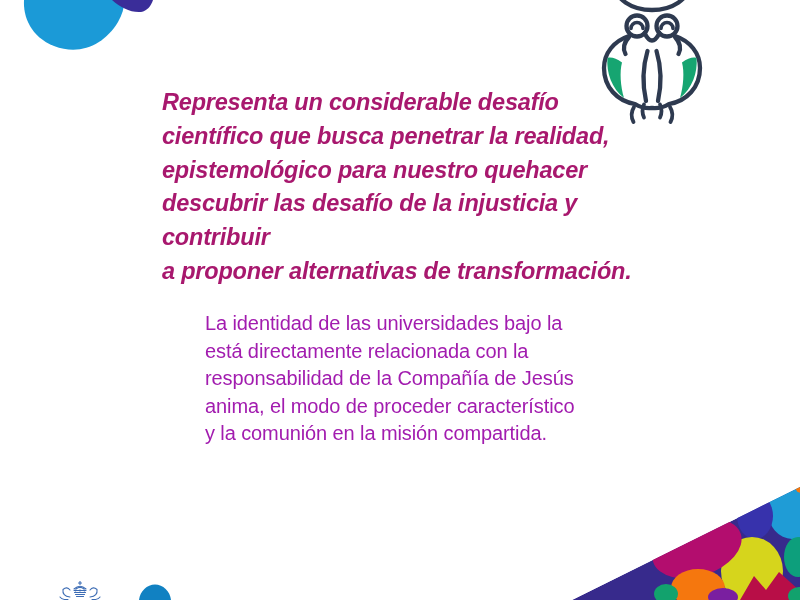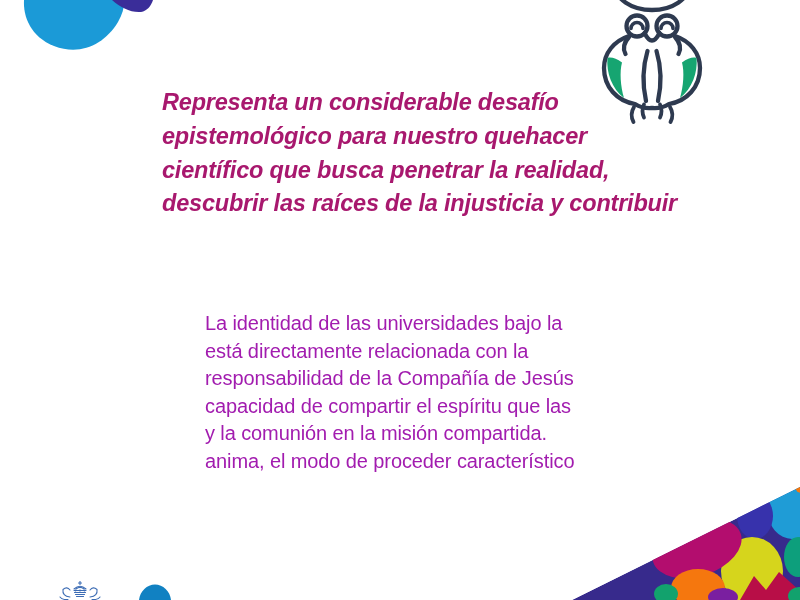--- a/index.html
+++ b/index.html
@@ -52,32 +52,32 @@
       <path d="M49,104.5 Q46,111 49,117.5" stroke-width="3.8"></path>
       <path d="M65,104.5 Q68,111 65,117.5" stroke-width="3.8"></path>
       <path d="M75,107 Q79.5,114.5 75.5,122" stroke-width="3.8"></path>
     </g>
     <path d="M12.5,58 C11,72 17,89 29,98 C25.5,86 24.5,72 27,62.5 C21.5,58.5 16,56.8 12.5,58 Z" fill="#16a571"></path>
     <path d="M101.5,58 C103,72 97,89 85,98 C88.5,86 89.5,72 87,62.5 C92.5,58.5 98,56.8 101.5,58 Z" fill="#16a571"></path>
   </svg>
 
   <div class="abs quote-primary">
     <div>Representa un considerable desafío</div>
+    <div>científico que busca penetrar la realidad,</div>
     <div>epistemológico para nuestro quehacer</div>
-    <div>científico que busca penetrar la realidad,</div>
-    <div>descubrir las raíces de la injusticia y contribuir</div>
+    <div>descubrir las desafío de la injusticia y contribuir</div>
+    <div>a proponer alternativas de transformación.</div>
   </div>
 
   <div class="abs quote-secondary">
     <div>La identidad de las universidades bajo la</div>
     <div>está directamente relacionada con la</div>
     <div>responsabilidad de la Compañía de Jesús</div>
-    <div>capacidad de compartir el espíritu que las</div>
+    <div>anima, el modo de proceder característico</div>
     <div>y la comunión en la misión compartida.</div>
-    <div>anima, el modo de proceder característico</div>
   </div>
 
   <svg class="abs crest" viewBox="0 0 44 19" aria-hidden="true">
     <g fill="none" stroke="#3c6cb4" stroke-width="1.1" stroke-linecap="round">
       <path d="M22,0.5 L22,3.5"></path>
       <path d="M20.5,2 L23.5,2"></path>
       <path d="M16,8 Q22,2.5 28,8"></path>
       <path d="M18,8 Q22,4.8 26,8"></path>
       <path d="M16,9.5 L28,9.5"></path>
       <path d="M16.5,11.5 L27.5,11.5"></path>

